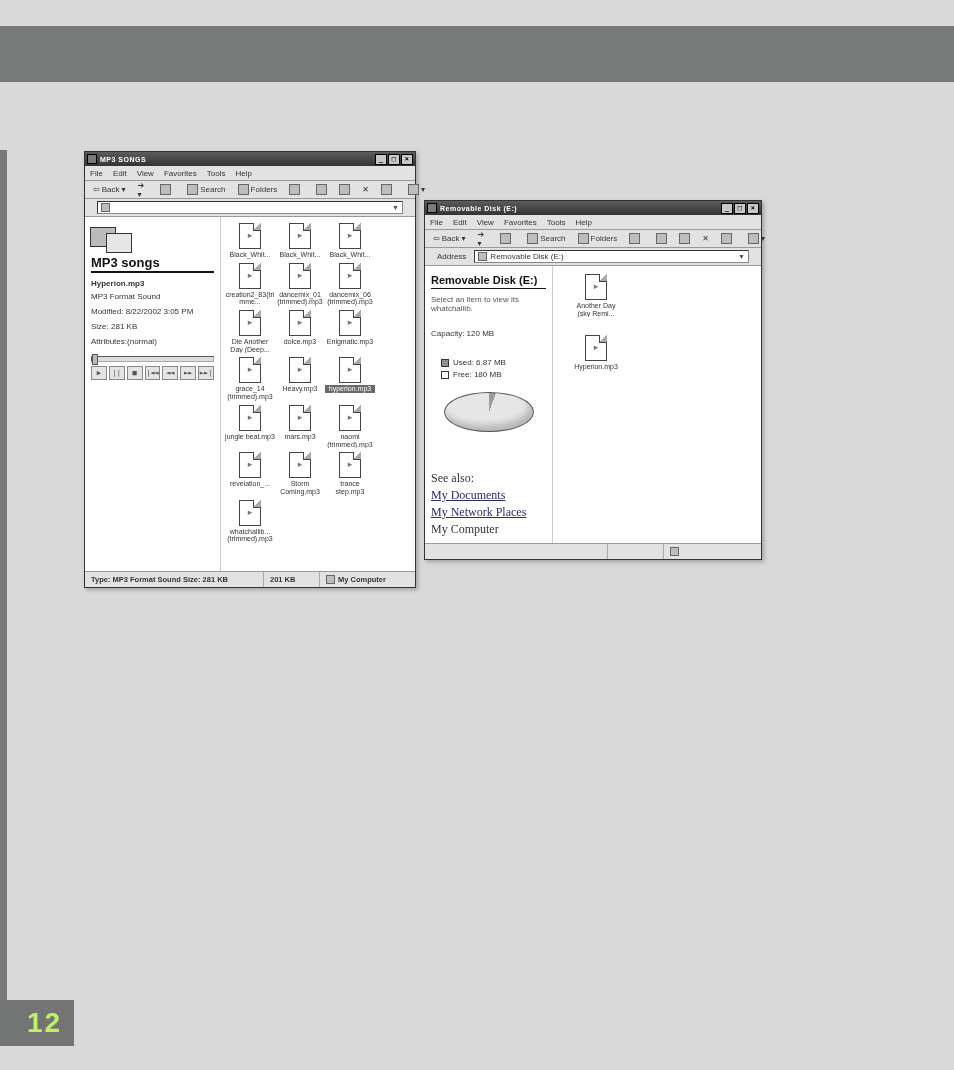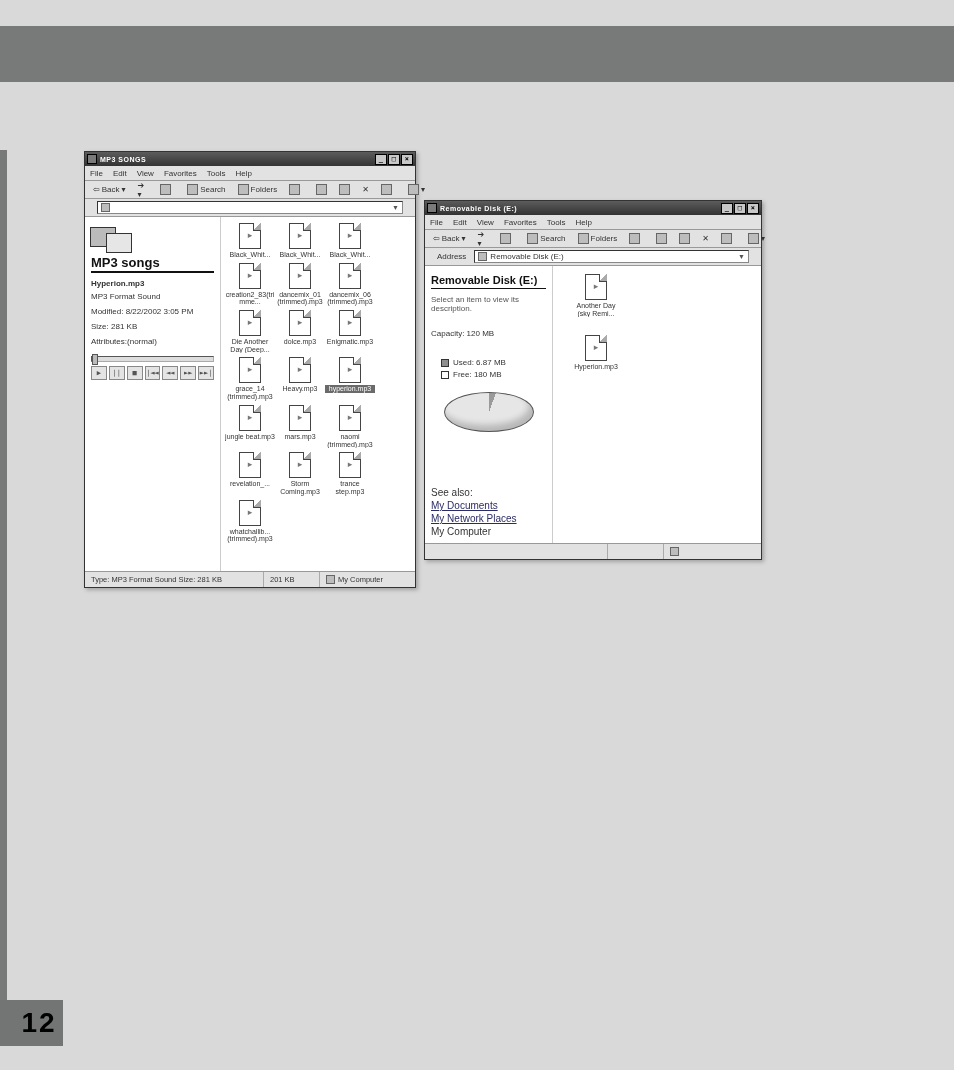--- a/index.html
+++ b/index.html
@@ -1,18 +1,18 @@
 <!DOCTYPE html>
 <html><head>
 <meta charset="utf-8">
 <style>
   * { box-sizing: border-box; margin: 0; padding: 0; }
   body { width: 954px; height: 1070px; background: #d9d9d9; font-family: Arial, sans-serif; font-size: 8px; color: #333; position: relative; overflow: hidden; }
   .top-bar { position: absolute; top: 26px; left: 0; width: 954px; height: 56px; background: #787a7a; }
-  .page-number-block { position: absolute; left: 0; bottom: 24px; width: 63px; height: 46px; background: #737575; color: #000000; font-size: 28px; font-weight: bold; display: flex; align-items: center; justify-content: center; letter-spacing: 2px; padding-left: 15px; }
+  .page-number-block { position: absolute; left: 0; bottom: 24px; width: 74px; height: 46px; background: #737575; color: #bef264; font-size: 28px; font-weight: bold; display: flex; align-items: center; justify-content: center; letter-spacing: 2px; padding-left: 15px; }
   .sidebar-strip { position: absolute; left: 0; top: 150px; width: 7px; height: 850px; background: #787a7a; }
 
   
   .win { position: absolute; background: #e9e9e9; border: 1px solid #333; box-shadow: 2px 2px 4px rgba(0,0,0,.25); display: flex; flex-direction: column; }
   .titlebar { height: 14px; background: linear-gradient(#5c5c5c,#333); color: #fff; display: flex; align-items: center; padding: 0 2px; font-size: 7px; letter-spacing: .5px; font-weight: bold; }
   .titlebar .ico { width: 10px; height: 10px; background: #7a7a7a; border: 1px solid #000; margin-right: 3px; display: flex; align-items: center; justify-content: center; }
   .titlebar .spacer { flex: 1; }
   .winbtn { width: 12px; height: 11px; background: #c8c8c8; border: 1px solid #000; margin-left: 1px; display: flex; align-items: center; justify-content: center; font-size: 7px; font-family: monospace; color:#000;}
   .menubar { height: 15px; background: #e2e2e2; border-bottom: 1px solid #999; display: flex; align-items: center; padding: 0 5px; gap: 10px; font-size: 8px; }
   .menubar span { cursor: default; }
@@ -25,39 +25,39 @@
   .addrfield .dd { margin-left:auto; font-size:7px; color:#555;}
   .content { flex: 1; background: #fff; display: flex; overflow: hidden; }
   .leftpane { width: 136px; border-right: 1px solid #ccc; padding: 6px 6px; font-size: 8px; display:flex; flex-direction:column; }
   .filesarea { flex: 1; padding: 6px 0 6px 4px; display: flex; flex-wrap: wrap; align-content: flex-start; gap: 4px 0; }
   .item { width: 50px; display: flex; flex-direction: column; align-items: center; text-align: center; font-size: 7px; line-height: 1.1; gap: 2px; }
   .item .lbl { display:block; width: 50px; overflow: hidden; word-break: break-word; }
   .item.sel .lbl { background:#6a6a6a; color:#fff; }
   .fileico { width: 22px; height: 26px; background: #fff; border: 1px solid #444; position: relative; }
   .fileico::before { content:""; position:absolute; top:-1px; right:-1px; width:7px; height:7px; background:linear-gradient(135deg,#fff 49%, #aaa 50%); border-left:1px solid #444; border-bottom:1px solid #444; }
   .fileico::after { content:"▸"; position:absolute; left:50%; top:50%; transform:translate(-50%,-50%); font-size:9px; color:#777;}
-  .statusbar { height: 16px; background: #e2e2e2; border-top: 1px solid #999; display: flex; align-items: center; font-size: 7.5px; }
+  .statusbar { height: 16px; background: #e2e2e2; border-top: 1px solid #999; display: flex; align-items: center; font-size: 7.5px; font-weight: bold; }
   .statcell { padding: 0 6px; border-right: 1px solid #aaa; height:100%; display:flex; align-items:center; gap:3px;}
   .statcell:last-child{border-right:none;}
   .lp-title { font-size: 13px; font-weight: bold; color:#111; border-bottom:2px solid #111; padding-bottom:1px; margin-top:32px; margin-bottom:6px;}
   .lp-bigfolder { position:absolute; left:5px; top:4px; width:45px; height:32px;}
   .lp-bigfolder .fa { position:absolute; left:0; top:6px; width:26px; height:20px; background:#bbb; border:1px solid #333;}
   .lp-bigfolder .fb { position:absolute; left:16px; top:12px; width:26px; height:20px; background:#e6e6e6; border:1px solid #333;}
   .lp-sub { font-weight:bold; font-size:8px; margin-bottom:4px;}
   .lp-line { margin-bottom:6px; }
   .slidertrack { height:6px; background:#ddd; border:1px inset #aaa; width:100%; position:relative; margin-top:4px;}
   .slidertrack .thumb{position:absolute; left:0; top:-3px; width:6px; height:11px; background:#bbb; border:1px solid #555;}
   .playctrls { margin-top:4px; display:flex; gap:2px;}
   .playctrls .pc{ width:16px; height:14px; background:#e4e4e4; border:1px solid #888; display:flex;align-items:center;justify-content:center; font-size:7px; color:#555; font-family: monospace;}
   .caplabel { font-size:8px; margin-bottom:20px;}
   .legend { display:flex; align-items:center; gap:4px; margin-left:10px; margin-bottom:3px; font-size:8px;}
   .legend .sq{width:8px;height:8px;border:1px solid #333;}
   .pie { width:90px; height:40px; margin:10px auto 6px; border:1px solid #555; border-radius:50%/50%; background: conic-gradient(#9a9a9a 0 20deg, #e6e6e6 20deg 360deg); position:relative;}
   .pie::after{content:"";position:absolute;inset:0;border-radius:50%;box-shadow: inset -4px -6px 6px rgba(0,0,0,.2);}
-  .seealso { margin-top:auto; font-size:10px;}
+  .seealso { margin-top:auto; font-size:12px;font-family:Liberation Serif, serif;}
   .seealso a{ color:#2b2b66; text-decoration:underline; display:block; margin-top:2px;}
   .seealso .plain{ color:#333; text-decoration:none;}
   .addr-left { font-size:8px; padding-right:4px;}
   
   .leftpane2 { width: 128px; }
 </style>
 </head>
 <body>
 
 <div class="top-bar"></div>
@@ -289,21 +289,21 @@
     <span class="addr-left">Address</span>
     <div class="addrfield">
       <span class="tico" style="width:9px;height:9px"></span>
       <span>Removable Disk (E:)</span>
       <span class="dd">▼</span>
     </div>
   </div>
   <div class="content">
     <div class="leftpane leftpane2" style="position:relative;">
       <div style="font-size:11px;font-weight:bold;color:#111;border-bottom:1px solid #111;padding-bottom:2px;margin-bottom:6px;margin-top:2px">Removable Disk (E:)</div>
-      <div class="lp-line" style="color:#555">Select an item to view its description.</div>
+      <div class="lp-line" style="color:#555">Select an item to view its whatchallib.</div>
       <div class="caplabel" style="margin-top:10px">Capacity: 120 MB</div>
       <div class="legend">
           <span class="sq" style="background:#8e8e8e"></span>
           <span>Used: 6.87 MB</span>
         </div>
       <div class="legend">
           <span class="sq" style="background:#fff"></span>
           <span>Free: 180 MB</span>
         </div>
       <div class="pie"></div>

